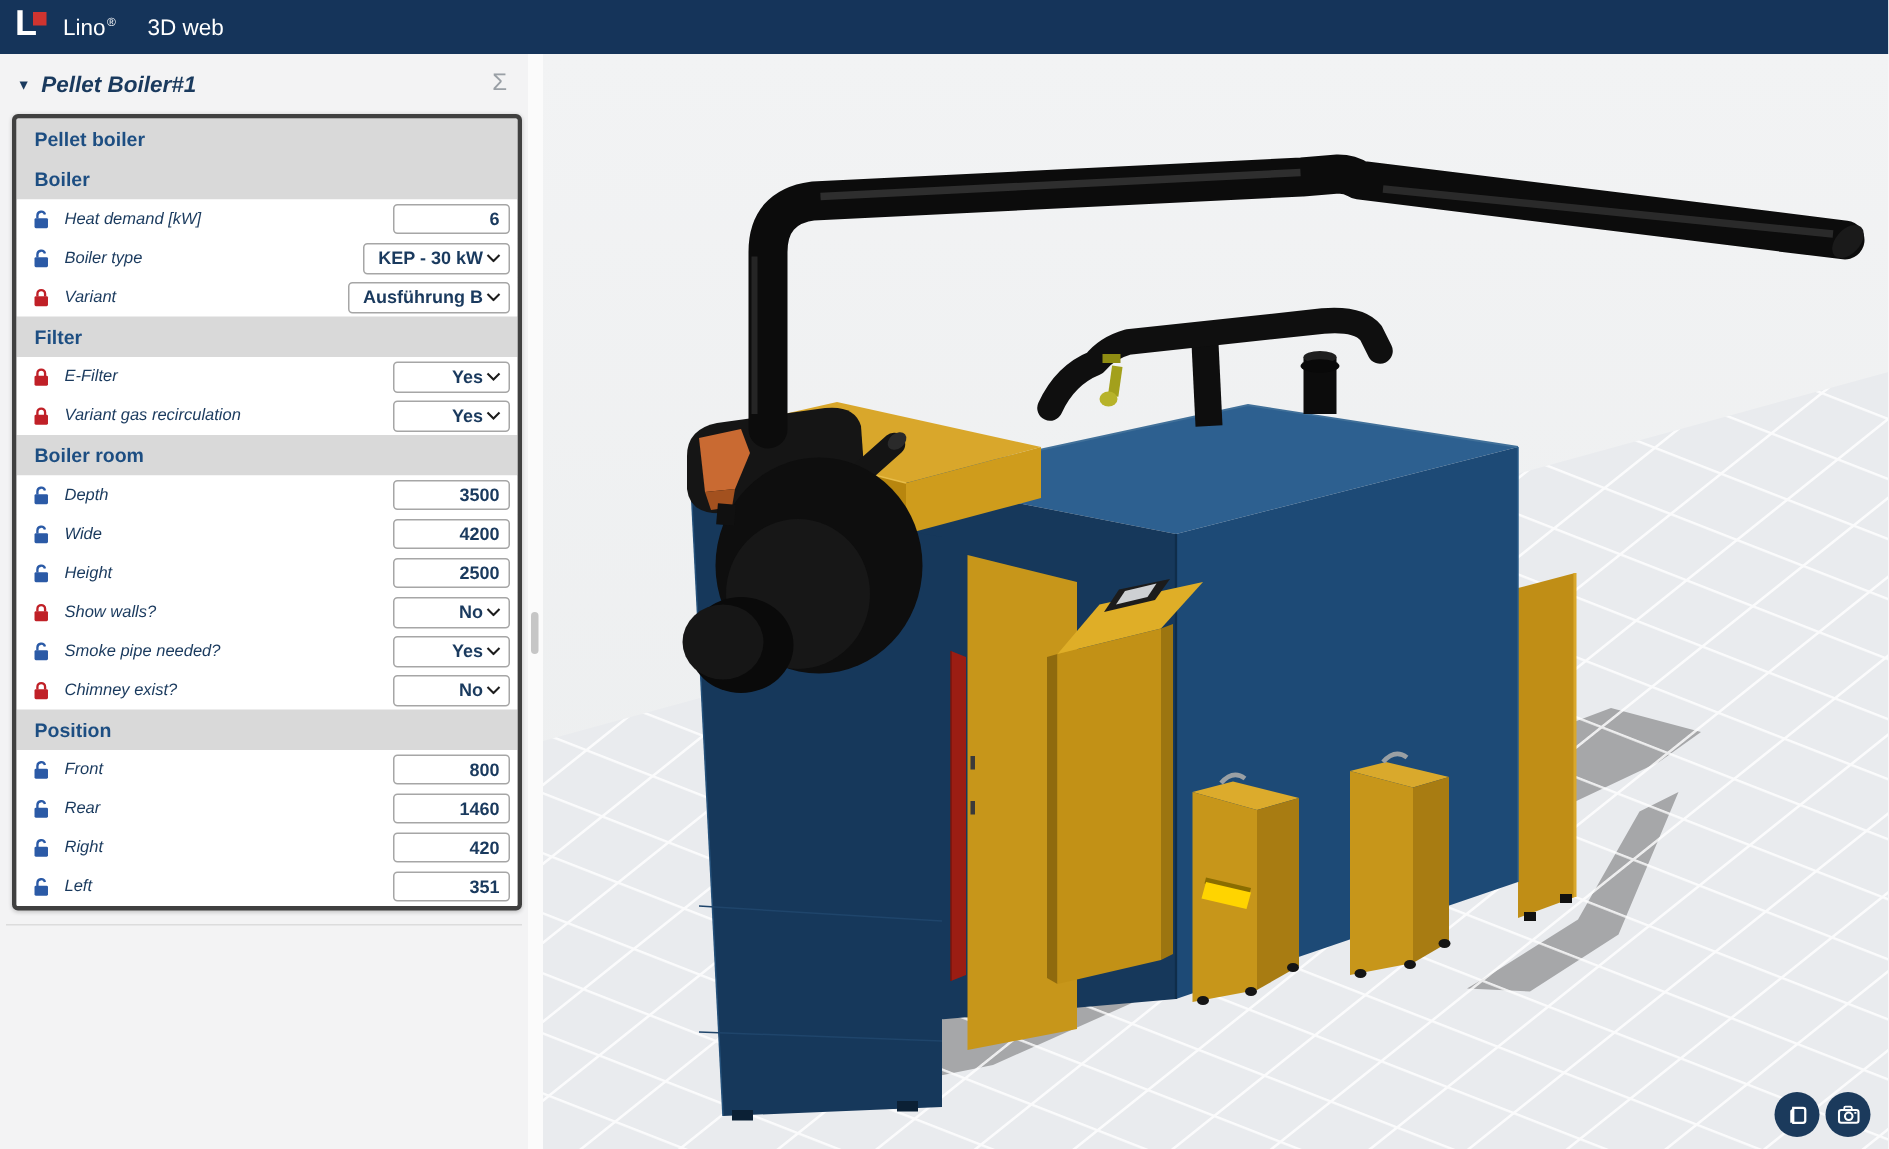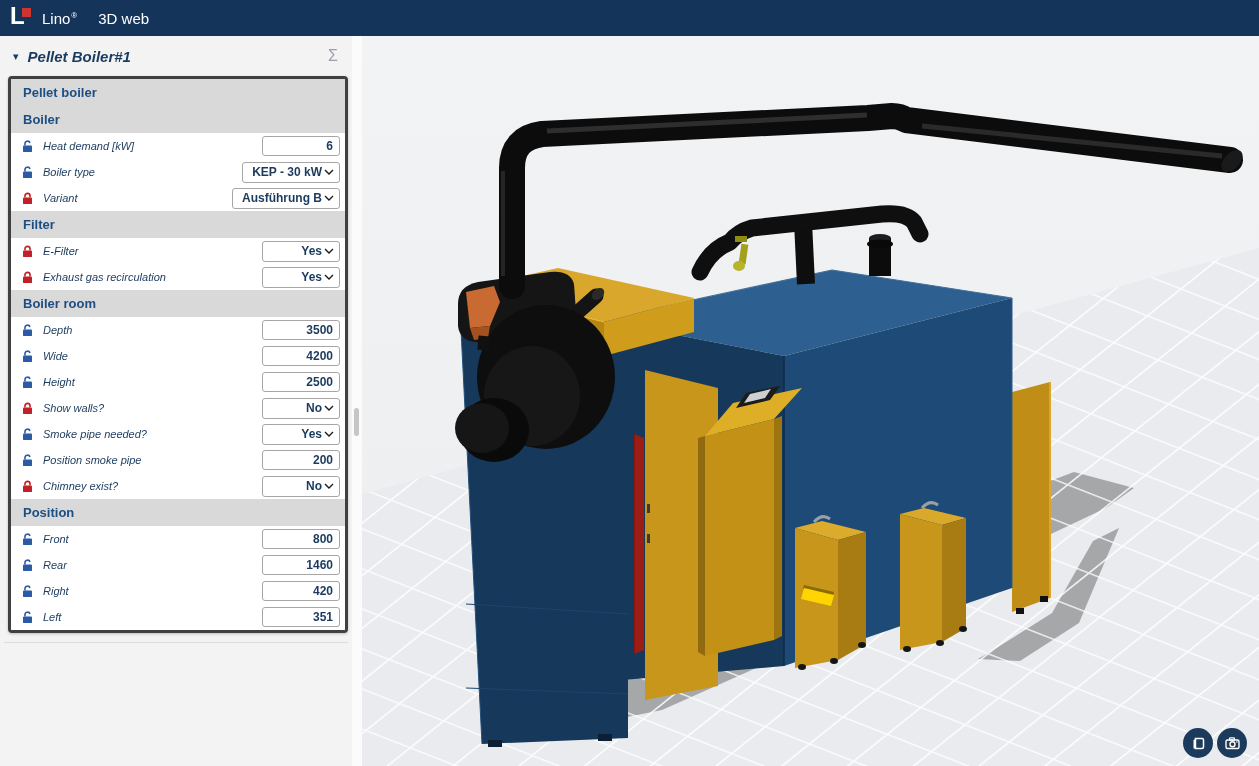--- a/index.html
+++ b/index.html
@@ -166,21 +166,21 @@
     <svg class="lock" viewBox="0 0 12 14" width="11" height="13">
       <g class="lk-closed">
         <path d="M3.2 6V4.2a2.8 2.8 0 0 1 5.6 0V6" fill="none" stroke="currentColor" stroke-width="1.7"></path>
         <rect x="1.1" y="5.9" width="9.8" height="7.2" rx="1" fill="currentColor"></rect>
       </g>
       <g class="lk-open">
         <path d="M3.2 6V3.9a2.8 2.8 0 0 1 5.5-.7" fill="none" stroke="currentColor" stroke-width="1.7"></path>
         <rect x="1.1" y="5.9" width="9.8" height="7.2" rx="1" fill="currentColor"></rect>
       </g>
     </svg>
-    <span class="f-label">Exhaust gas recirculation</span>
+    <span class="f-label">Variant gas recirculation</span>
 
     <div class="f-select">
       <span>Yes</span>
       <svg class="chev" viewBox="0 0 10 6" width="10" height="6">
         <path d="M1 1l4 4 4-4" fill="none" stroke="#1c1c1c" stroke-width="1.4"></path>
       </svg>
     </div>
   </div>
 
   <div class="sec-header"><span>Boiler room</span></div>
@@ -268,35 +268,20 @@
     <span class="f-label">Smoke pipe needed?</span>
 
     <div class="f-select">
       <span>Yes</span>
       <svg class="chev" viewBox="0 0 10 6" width="10" height="6">
         <path d="M1 1l4 4 4-4" fill="none" stroke="#1c1c1c" stroke-width="1.4"></path>
       </svg>
     </div>
   </div>
 
-  <div class="field-row unlocked">
-    <svg class="lock" viewBox="0 0 12 14" width="11" height="13">
-      <g class="lk-closed">
-        <path d="M3.2 6V4.2a2.8 2.8 0 0 1 5.6 0V6" fill="none" stroke="currentColor" stroke-width="1.7"></path>
-        <rect x="1.1" y="5.9" width="9.8" height="7.2" rx="1" fill="currentColor"></rect>
-      </g>
-      <g class="lk-open">
-        <path d="M3.2 6V3.9a2.8 2.8 0 0 1 5.5-.7" fill="none" stroke="currentColor" stroke-width="1.7"></path>
-        <rect x="1.1" y="5.9" width="9.8" height="7.2" rx="1" fill="currentColor"></rect>
-      </g>
-    </svg>
-    <span class="f-label">Position smoke pipe</span>
-    <input class="f-input" value="200" style="">
-
-  </div>
 
   <div class="field-row locked">
     <svg class="lock" viewBox="0 0 12 14" width="11" height="13">
       <g class="lk-closed">
         <path d="M3.2 6V4.2a2.8 2.8 0 0 1 5.6 0V6" fill="none" stroke="currentColor" stroke-width="1.7"></path>
         <rect x="1.1" y="5.9" width="9.8" height="7.2" rx="1" fill="currentColor"></rect>
       </g>
       <g class="lk-open">
         <path d="M3.2 6V3.9a2.8 2.8 0 0 1 5.5-.7" fill="none" stroke="currentColor" stroke-width="1.7"></path>
         <rect x="1.1" y="5.9" width="9.8" height="7.2" rx="1" fill="currentColor"></rect>

